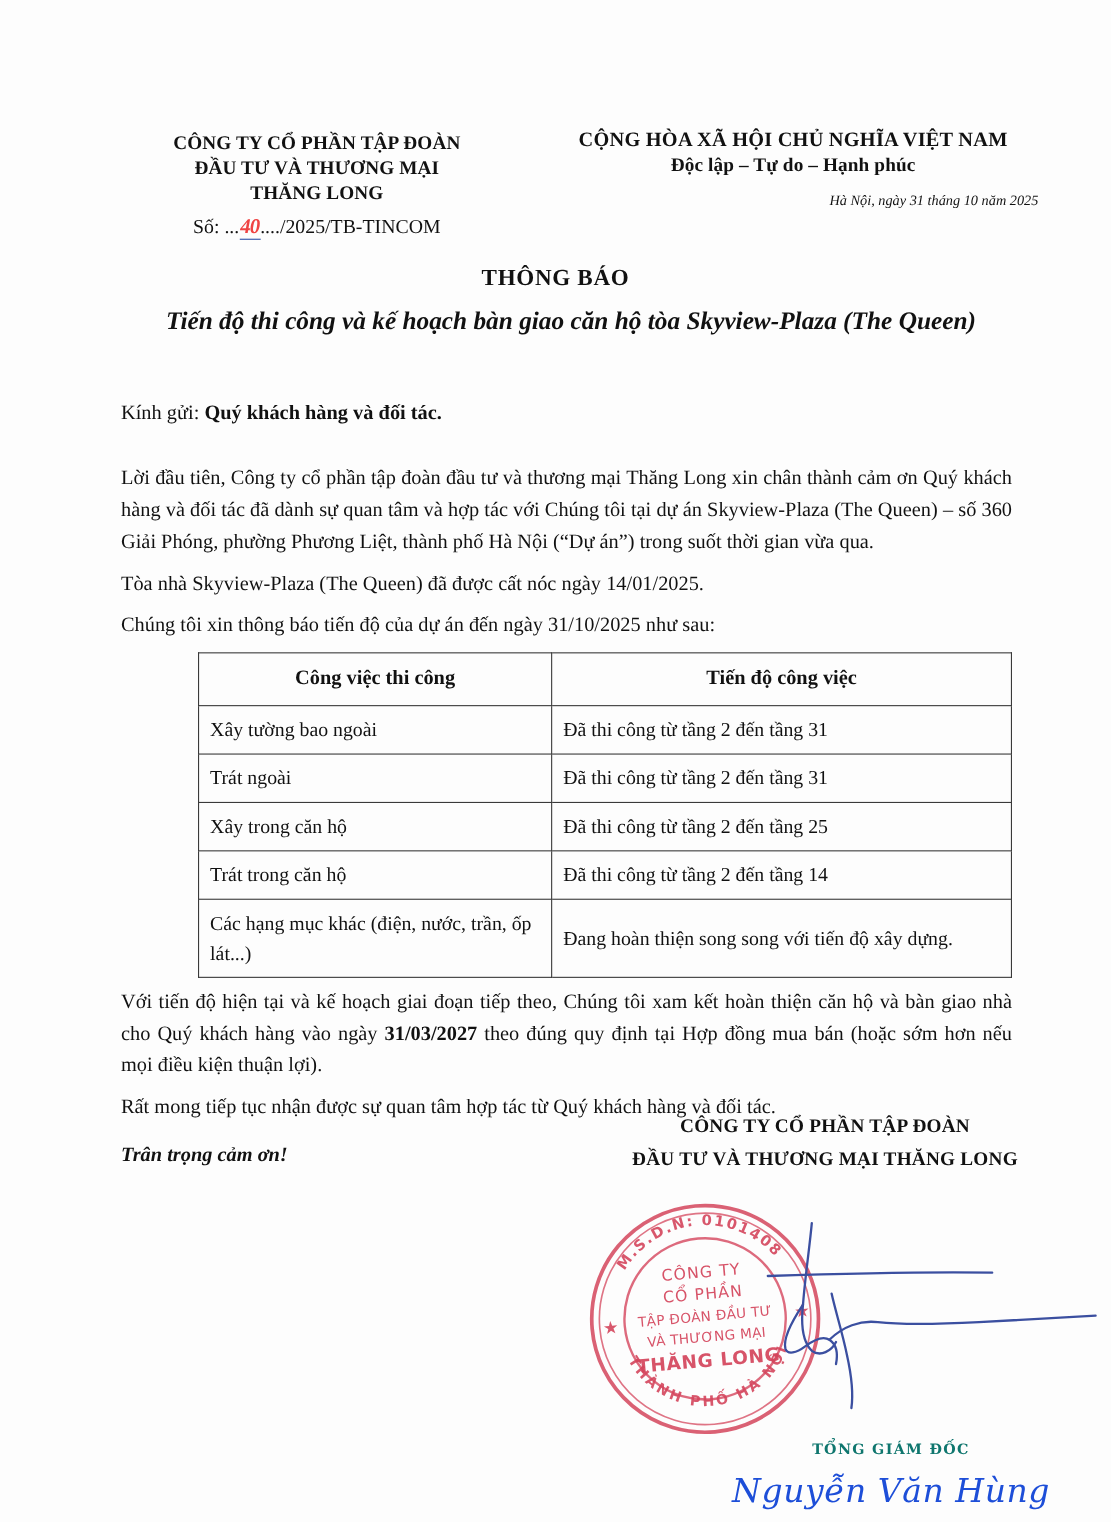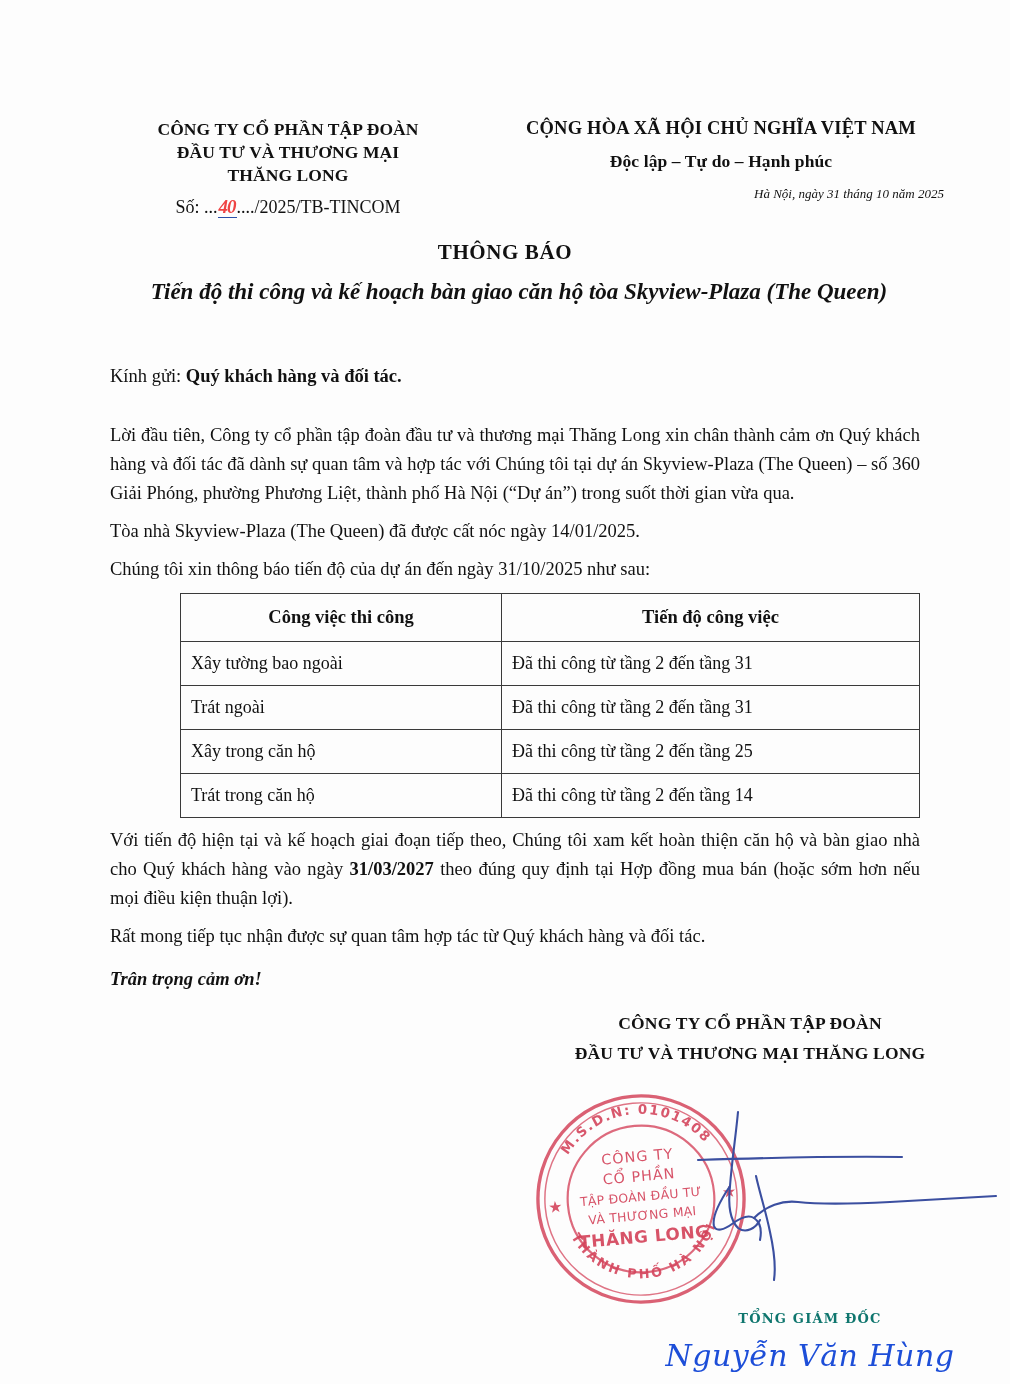--- a/index.html
+++ b/index.html
@@ -67,21 +67,21 @@
   }
   .nation-line1 {
     font-weight: bold;
     font-size: 18.5px;
     letter-spacing: 0.2px;
     white-space: nowrap;
   }
   .nation-line2 {
     font-weight: bold;
     font-size: 17.5px;
-    margin-top: 12px;
+    margin-top: 0;
     letter-spacing: 0.1px;
     font-family: Liberation Serif, serif;
   }
   .place-date {
     font-style: italic;
     font-size: 13px;
     margin-top: 14px;
     text-align: right;
     padding-right: 12px;
   }
@@ -290,20 +290,24 @@
           <td class="col-status">Đã thi công từ tầng 2 đến tầng 31</td>
         </tr>
         <tr>
           <td class="col-task">Xây trong căn hộ</td>
           <td class="col-status">Đã thi công từ tầng 2 đến tầng 25</td>
         </tr>
         <tr>
           <td class="col-task">Trát trong căn hộ</td>
           <td class="col-status">Đã thi công từ tầng 2 đến tầng 14</td>
         </tr>
+        <tr>
+          <td class="col-task tall">Các hạng mục khác (điện, nước, trần, ốp lát...)</td>
+          <td class="col-status tall">Đang hoàn thiện song song với tiến độ xây dựng.</td>
+        </tr>
       </tbody>
     </table>
 
     <p class="para after-table"><span>Với tiến độ hiện tại và kế hoạch giai đoạn tiếp theo, Chúng tôi xam kết hoàn thiện căn hộ và bàn giao nhà cho Quý khách hàng vào ngày </span><b>31/03/2027</b><span> theo đúng quy định tại Hợp đồng mua bán (hoặc sớm hơn nếu mọi điều kiện thuận lợi).</span></p>
 
     <p class="para closing">Rất mong tiếp tục nhận được sự quan tâm hợp tác từ Quý khách hàng và đối tác.</p>
     <div class="thanks">Trân trọng cảm ơn!</div>
 
   </div>
 

